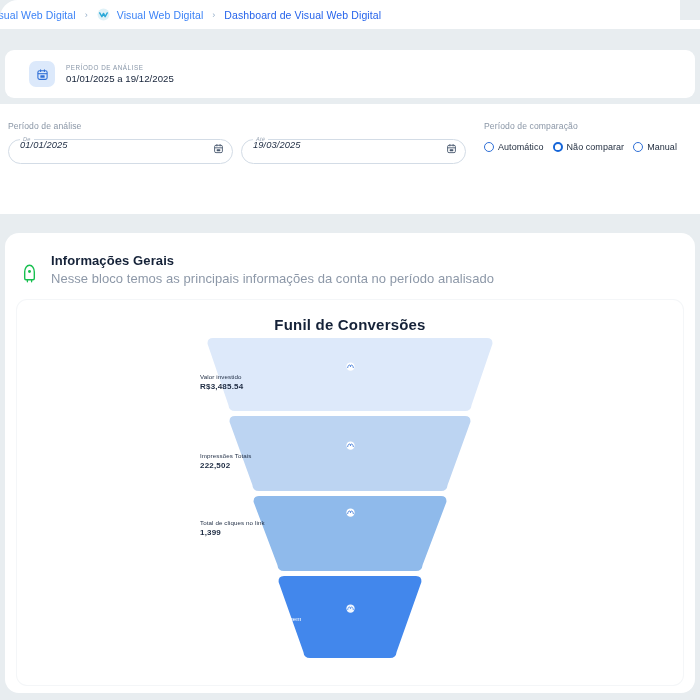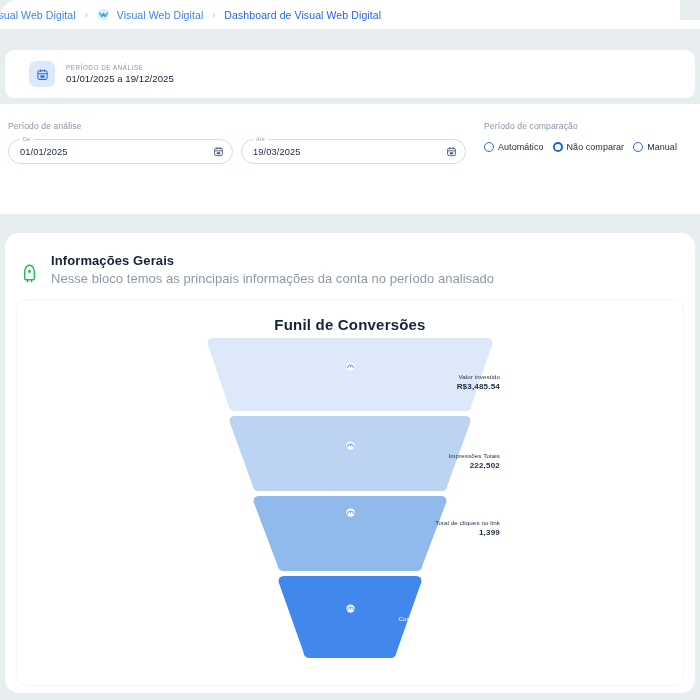--- a/index.html
+++ b/index.html
@@ -112,22 +112,22 @@
   }
   .date-row { display: flex; gap: 8px; }
 
   .date-field {
     position: relative;
     width: 225px; height: 25px;
     border: 1px solid #d3dce6;
     border-radius: 13px;
     background: #fff;
     display: flex;
-    align-items: center;
     padding: 0 8px 0 11px;
+    font-style: italic;
   }
   .date-field .float-label {
     position: absolute;
     top: -4px; left: 11px;
     background: #ffffff;
     padding: 0 3px;
     font-size: 5.6px;
     color: #97a3b3;
     letter-spacing: 0.2px;
   }
@@ -257,21 +257,21 @@
     width: 666px;
     height: 330px;
   }
   .funnel-svg {
     position: absolute;
     left: 0; top: 0;
   }
   .seg-label {
     position: absolute;
     width: 300px;
-    text-align: right;
+    text-align: left;
     left: 50%;
     transform: translateX(-50%);
     pointer-events: none;
   }
   .seg-icon {
     width: 9px; height: 9px;
     margin: 0 auto 2px auto;
     display: block;
   }
   .seg-name {

